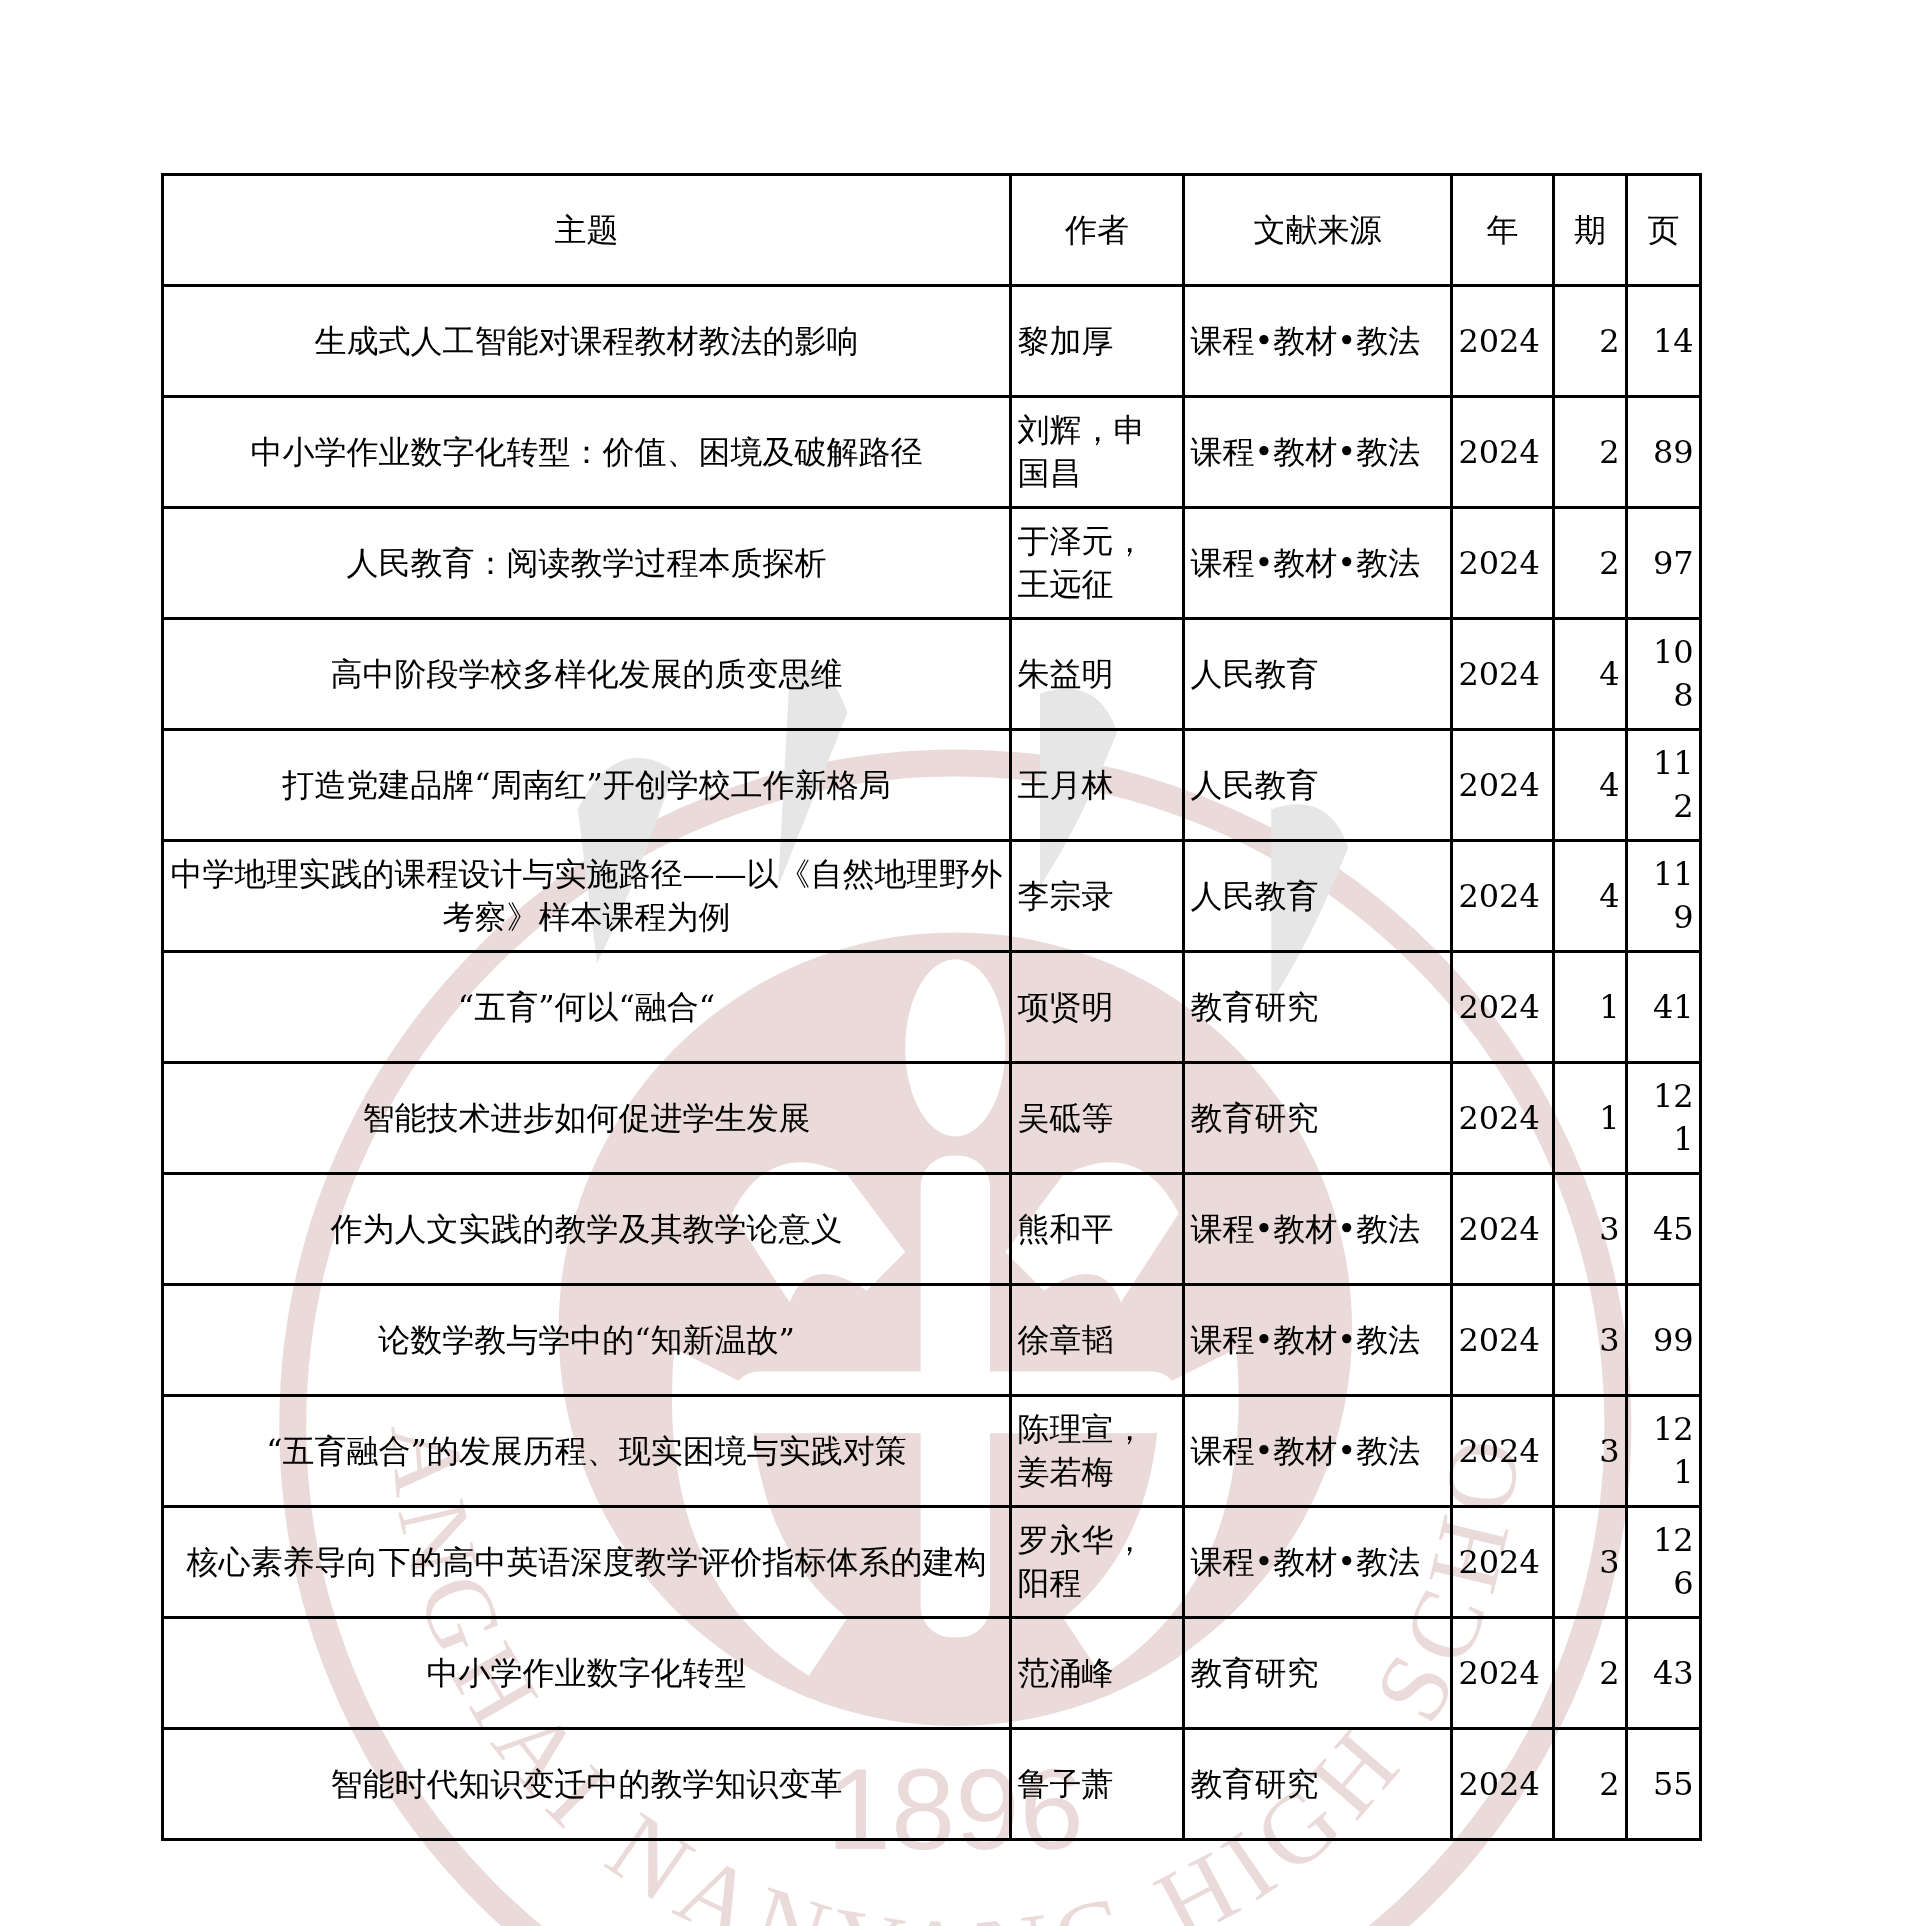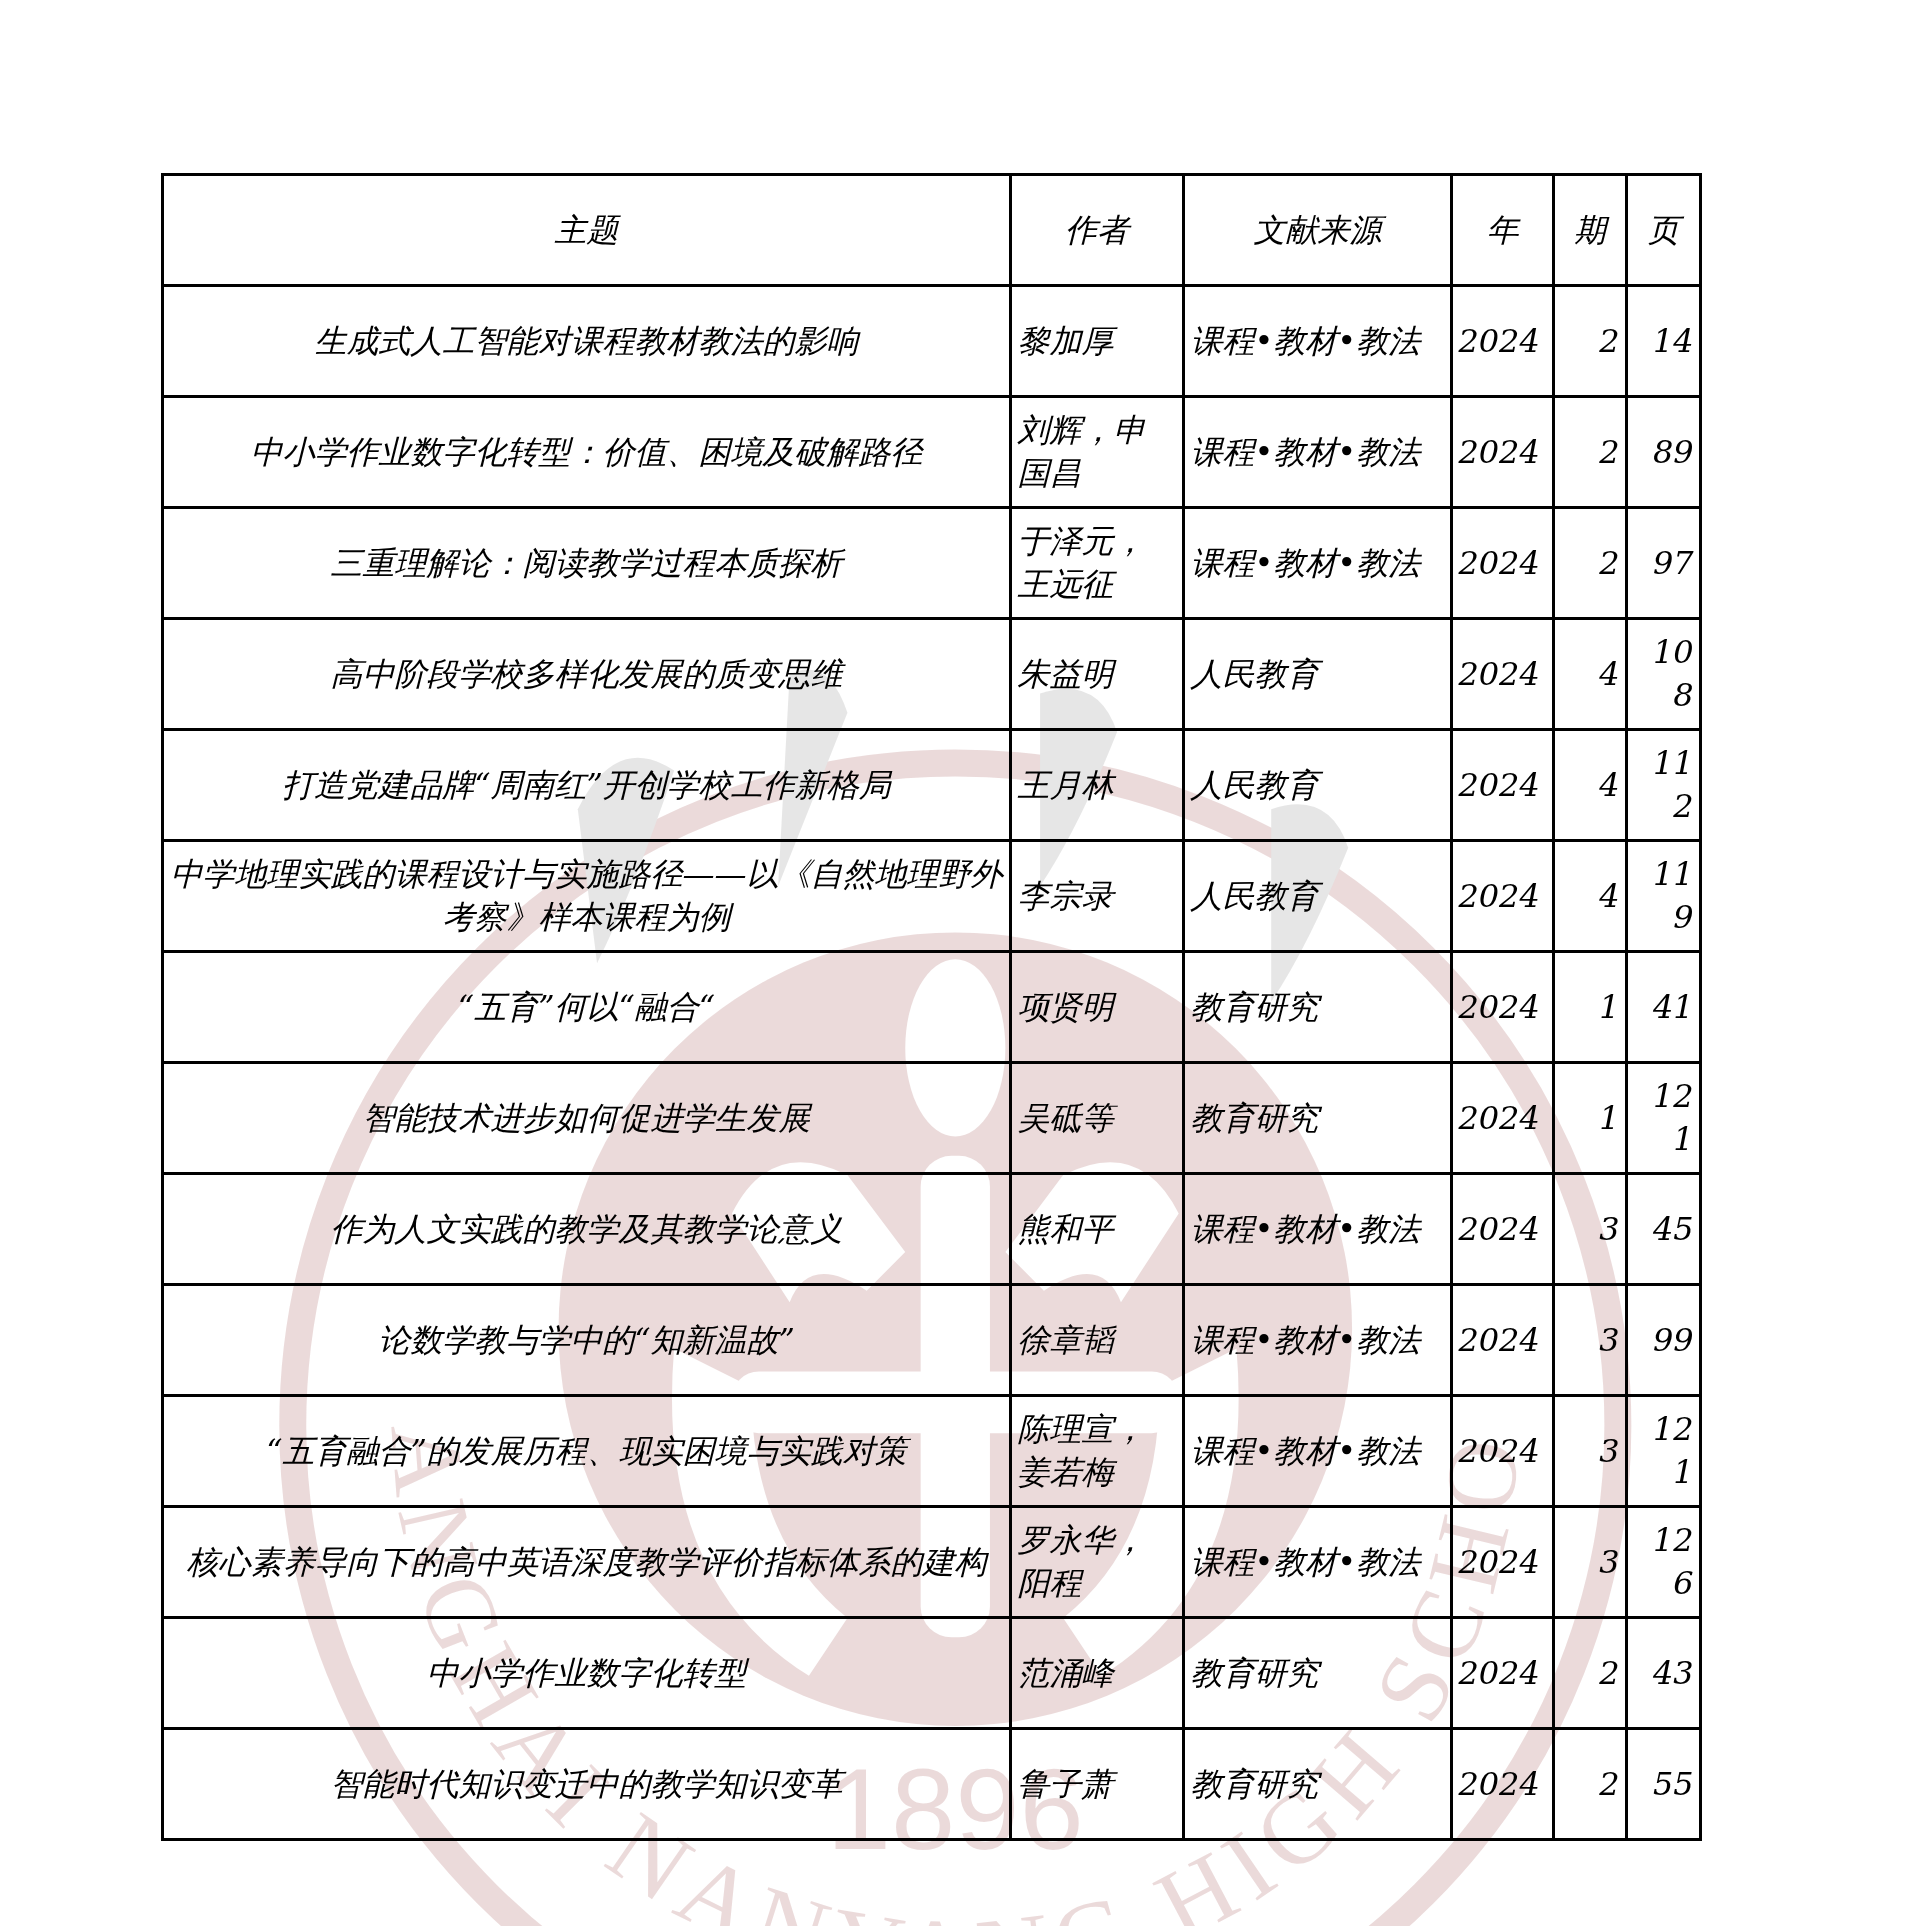--- a/index.html
+++ b/index.html
@@ -4,21 +4,21 @@
 <style>
   html, body { margin: 0; padding: 0; background: #ffffff; }
   body { width: 1911px; height: 2703px; position: relative; overflow: hidden;
          font-family: "DejaVu Serif", "Liberation Serif", serif; color: #000; }
   .watermark { position: absolute; left: 0; top: 0; width: 1911px; height: 2703px; pointer-events: none; z-index: 0; }
   .table-wrap { position: absolute; left: 161px; top: 173px; z-index: 1; }
   table.refs { border-collapse: collapse; table-layout: fixed; width: 1539px; }
   table.refs td, table.refs th { border: 3.5px solid #000; box-sizing: border-box; padding: 0 5.4px;
         font-weight: normal; font-size: 32px; line-height: 43px; vertical-align: middle;
         background: transparent; overflow: hidden; word-break: break-all; }
-  table.refs tr { height: 111px; font-style: italic; }
+  table.refs tr { height: 111px; }
   table.refs th { text-align: center; }
   td.c-title { text-align: center; }
   td.c-author, td.c-source { text-align: left; }
   td.c-year { text-align: left; }
   td.c-issue, td.c-page { text-align: right; padding-right: 3.1px; }
   .num { font-family: "DejaVu Serif", "Liberation Serif", serif; }
 </style>
 </head>
 <body>
 
@@ -82,21 +82,21 @@
   <tr>
     <td class="c-title">中小学作业数字化转型：价值、困境及破解路径</td>
     <td class="c-author">刘辉，申国昌</td>
     <td class="c-source">课程•教材•教法</td>
     <td class="c-year num">2024</td>
     <td class="c-issue num">2</td>
     <td class="c-page num">89</td>
   </tr>
 
   <tr>
-    <td class="c-title">三重理解论：阅读教学过程本质探析</td>
+    <td class="c-title">人民教育：阅读教学过程本质探析</td>
     <td class="c-author">于泽元，王远征</td>
     <td class="c-source">课程•教材•教法</td>
     <td class="c-year num">2024</td>
     <td class="c-issue num">2</td>
     <td class="c-page num">97</td>
   </tr>
 
   <tr>
     <td class="c-title">高中阶段学校多样化发展的质变思维</td>
     <td class="c-author">朱益明</td>

